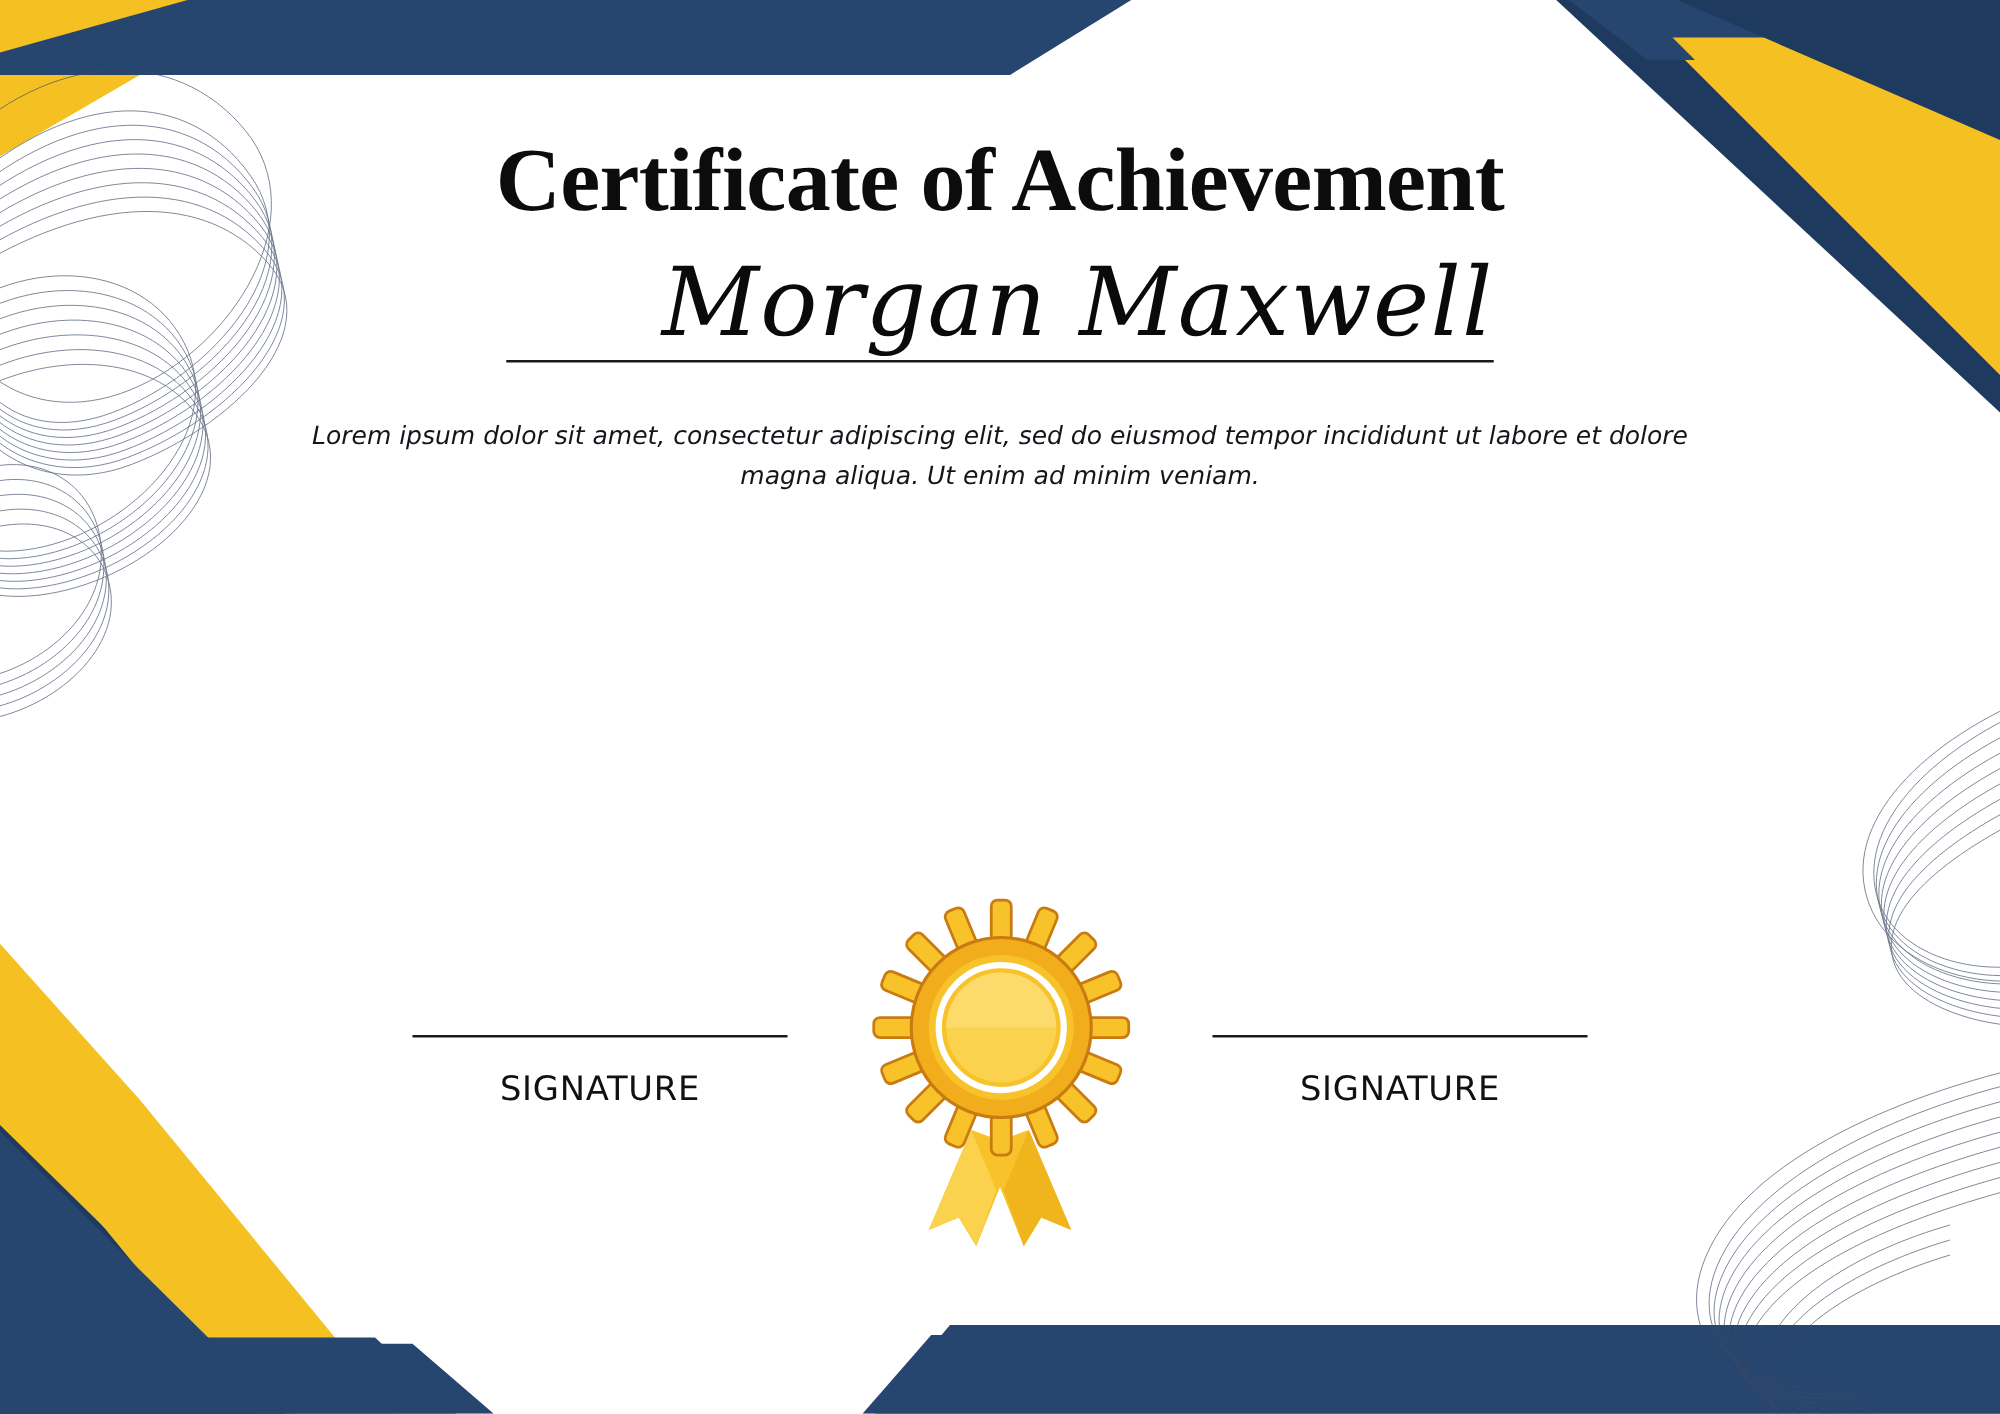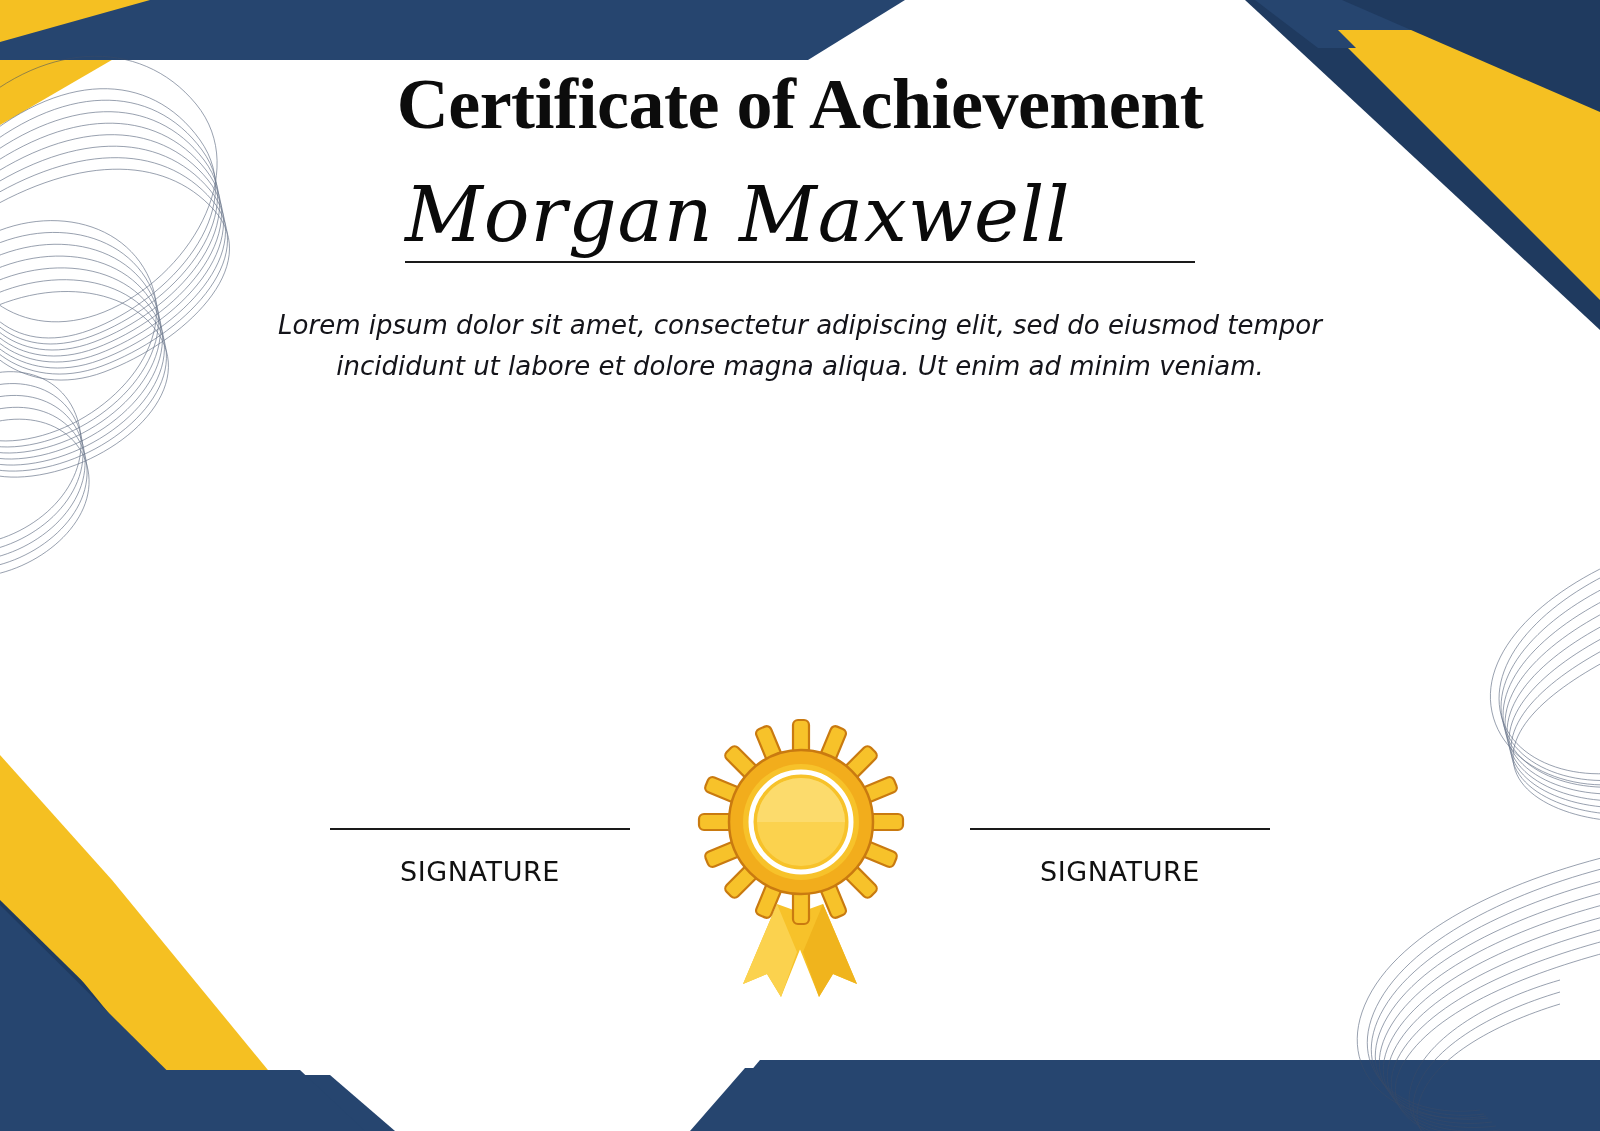--- a/index.html
+++ b/index.html
@@ -33,62 +33,62 @@
   
   .content {
     position: absolute;
     inset: 0;
     display: flex;
     flex-direction: column;
     align-items: center;
   }
 
   .title {
-    margin-top: 68px;
+    margin-top: 108px;
     font-family: "Liberation Serif", serif;
     font-weight: bold;
     font-size: 72px;
     letter-spacing: -0.5px;
     color: #0c0c0c;
     line-height: 1;
     text-align: center;
   }
 
   .awarded-to {
     margin-top: 98px;
     font-family: "DejaVu Sans", sans-serif;
     font-size: 29px;
     font-weight: 600;
     color: #111111;
     letter-spacing: 0.2px;
   }
 
   .recipient-block {
-    margin-top: 35px;
+    margin-top: 22px;
     width: 790px;
-    text-align: left;
+    text-align: right;
     border-bottom: 2px solid #1a1a1a;
     padding-bottom: 6px;
   }
   .recipient-name {
     font-family: "DejaVu Serif", serif;
     font-style: italic;
     font-size: 76px;
     line-height: 1.05;
     color: #0a0a0a;
     letter-spacing: 1px;
   }
 
   .body-text {
     margin-top: 42px;
     width: 1110px;
     text-align: center;
     font-family: "DejaVu Sans", sans-serif;
     font-style: italic;
-    font-size: 26px;
+    font-size: 20px;
     line-height: 1.6;
     color: #14141a;
   }
 
   
   .sig-row {
     position: absolute;
     top: 828px;
     left: 0;
     width: 1600px;

